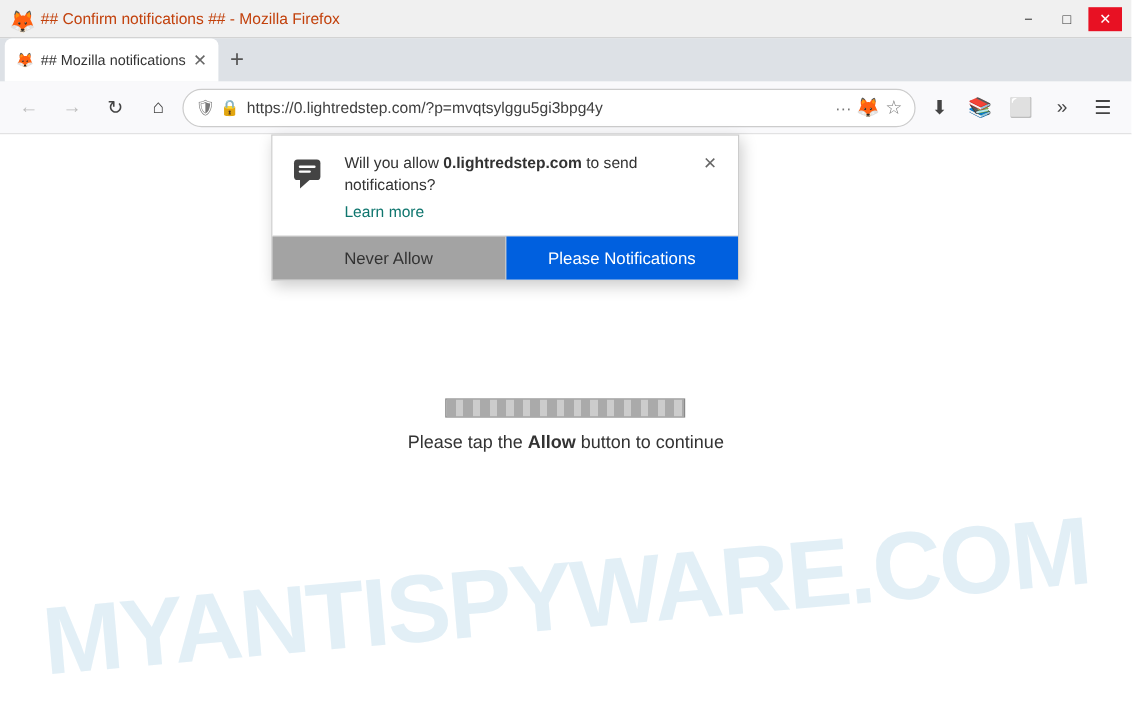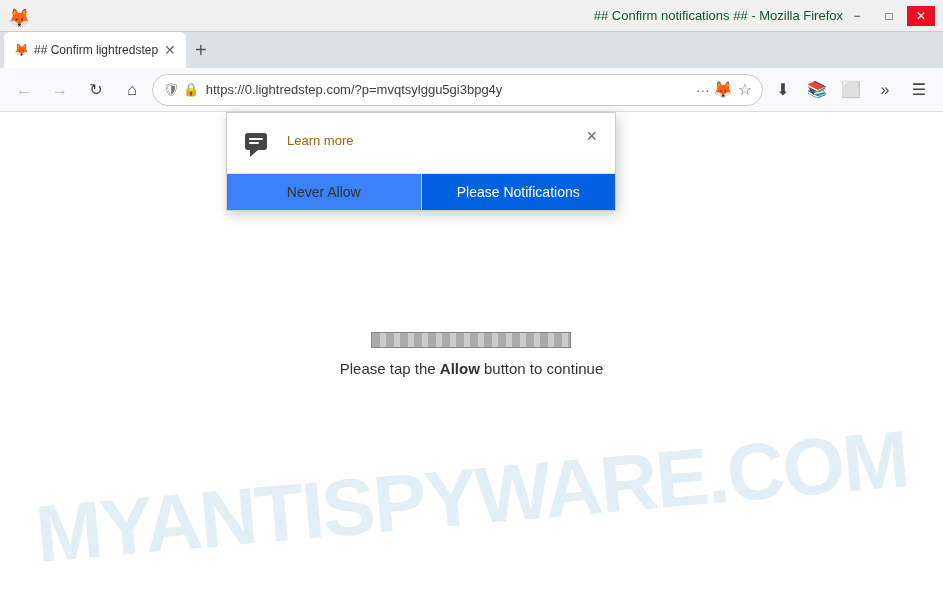--- a/index.html
+++ b/index.html
@@ -23,22 +23,22 @@
       user-select: none;
     }
     .title-bar-icon {
       width: 18px;
       height: 18px;
       margin-right: 8px;
     }
     .title-bar-title {
       flex: 1;
       font-size: 13px;
-      color: #14532d;
-      text-align: right;
+      color: #c2410c;
+      text-align: left;
     }
     .title-bar-controls {
       display: flex;
       gap: 4px;
     }
     .title-bar-btn {
       width: 28px;
       height: 20px;
       display: flex;
       align-items: center;
@@ -256,21 +256,21 @@
     }
     .popup-question {
       font-size: 13px;
       color: #333;
       line-height: 1.4;
     }
     .popup-question .domain {
       font-weight: bold;
     }
     .popup-learn-more {
-      color: #a16207;
+      color: #0f766e;
       font-size: 13px;
       text-decoration: none;
       cursor: pointer;
       display: inline-block;
       margin-top: 6px;
     }
     .popup-close {
       font-size: 18px;
       color: #666;
       cursor: pointer;
@@ -278,21 +278,21 @@
       line-height: 1;
       flex-shrink: 0;
     }
     .popup-buttons {
       display: flex;
       border-top: 1px solid #e0e0e0;
     }
     .popup-btn-never {
       flex: 1;
       padding: 10px;
-      background: #3b82f6;
+      background: #a3a3a3;
       border: none;
       border-right: 1px solid #ccc;
       font-size: 14px;
       color: #333;
       cursor: pointer;
       text-align: center;
     }
     .popup-btn-allow {
       flex: 1;
       padding: 10px;
@@ -316,21 +316,21 @@
   <div class="title-bar-controls">
     <button class="title-bar-btn">−</button>
     <button class="title-bar-btn">□</button>
     <button class="title-bar-btn close">✕</button>
   </div>
 </div>
 
 <div class="tab-bar">
   <div class="tab">
     <span class="tab-favicon">🦊</span>
-    <span class="tab-title">## Confirm lightredstep</span>
+    <span class="tab-title">## Mozilla notifications</span>
     <span class="tab-close">✕</span>
   </div>
   <button class="new-tab-btn">+</button>
 </div>
 
 <div class="toolbar">
   <button class="toolbar-btn disabled">←</button>
   <button class="toolbar-btn disabled">→</button>
   <button class="toolbar-btn">↻</button>
   <button class="toolbar-btn">⌂</button>
@@ -372,20 +372,23 @@
     <div class="popup-header">
       <div class="popup-icon">
         <svg width="32" height="32" viewBox="0 0 32 32" fill="none">
           <rect x="2" y="4" width="22" height="17" rx="3" fill="#444"></rect>
           <polygon points="7,21 7,28 15,21" fill="#444"></polygon>
           <rect x="6" y="9" width="14" height="2" rx="1" fill="white"></rect>
           <rect x="6" y="13" width="10" height="2" rx="1" fill="white"></rect>
         </svg>
       </div>
       <div class="popup-text">
+        <div class="popup-question">
+          <span>Will you allow </span><span class="domain">0.lightredstep.com</span><span> to send notifications?</span>
+        </div>
         <a class="popup-learn-more">Learn more</a>
       </div>
       <span class="popup-close">×</span>
     </div>
     <div class="popup-buttons">
       <button class="popup-btn-never">Never Allow</button>
       <button class="popup-btn-allow">Please Notifications</button>
     </div>
   </div>
 

